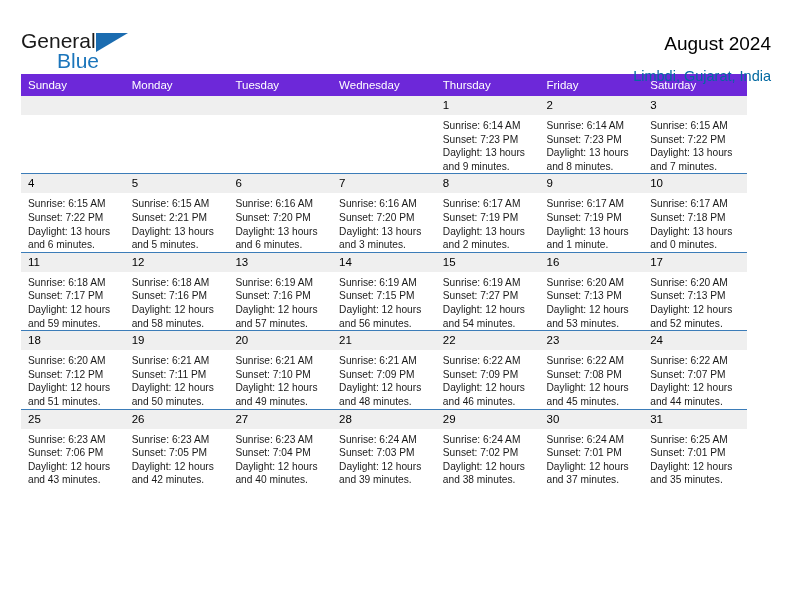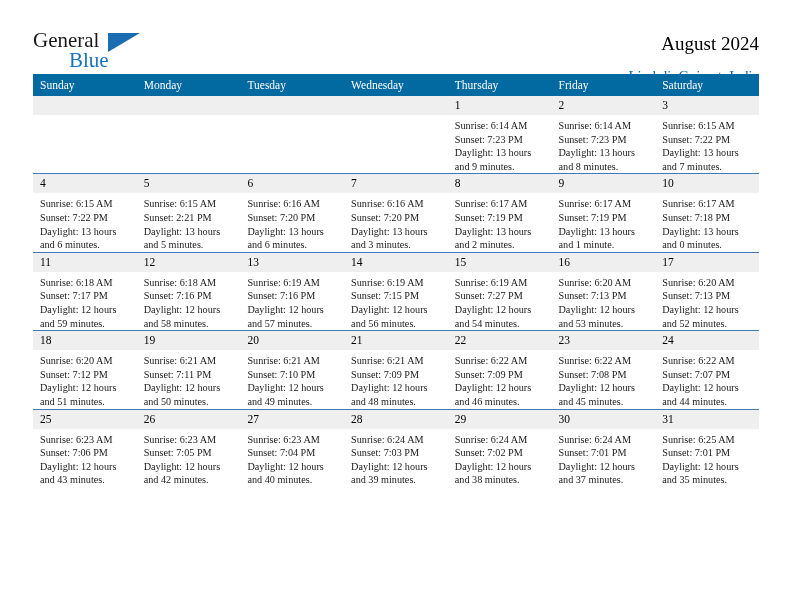--- a/index.html
+++ b/index.html
@@ -12,22 +12,21 @@
     height: 612px;
     font-family: "Liberation Sans", sans-serif;
     color: #000000;
     overflow: hidden;
   }
   .page {
     position: relative;
     width: 792px;
     height: 612px;
     box-sizing: border-box;
-    padding: 0 33px;
-    font-family: Liberation Serif, serif;
+    padding: 0 21px;
   }
 
   
   .header {
     display: flex;
     align-items: flex-start;
     justify-content: space-between;
     padding-top: 28px;
     height: 72px;
     box-sizing: border-box;
@@ -82,21 +81,21 @@
   }
 
   
   .calendar {
     width: 726px;
     border-collapse: collapse;
     table-layout: fixed;
     margin-top: 2px;
   }
   .calendar th {
-    background: #0369a1;
+    background: #6d28d9;
     color: #ffffff;
     font-size: 11.5px;
     font-weight: normal;
     text-align: left;
     padding: 5px 0 5px 7px;
     height: 11px;
     border: none;
   }
   .calendar td {
     vertical-align: top;

